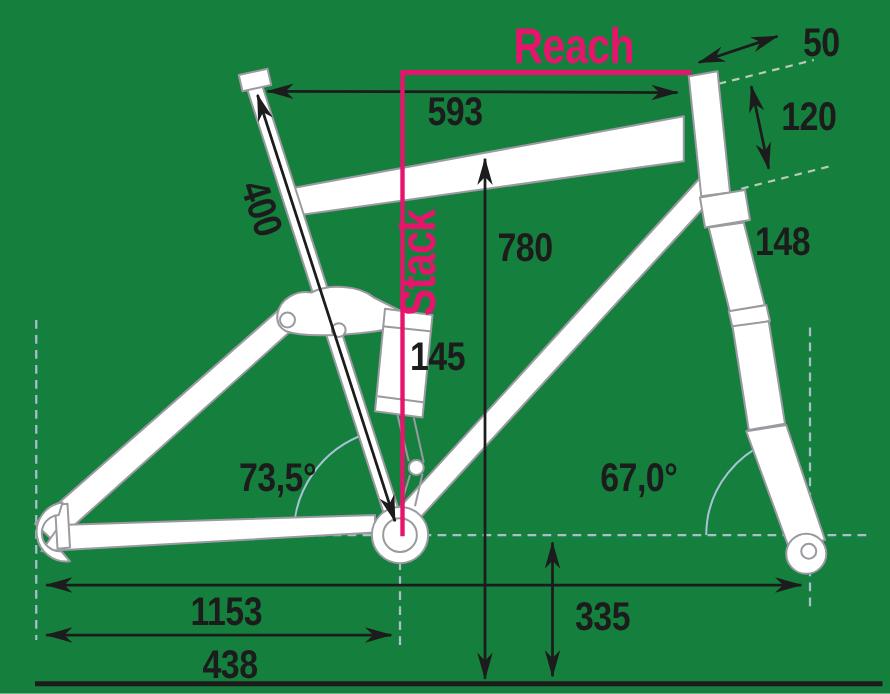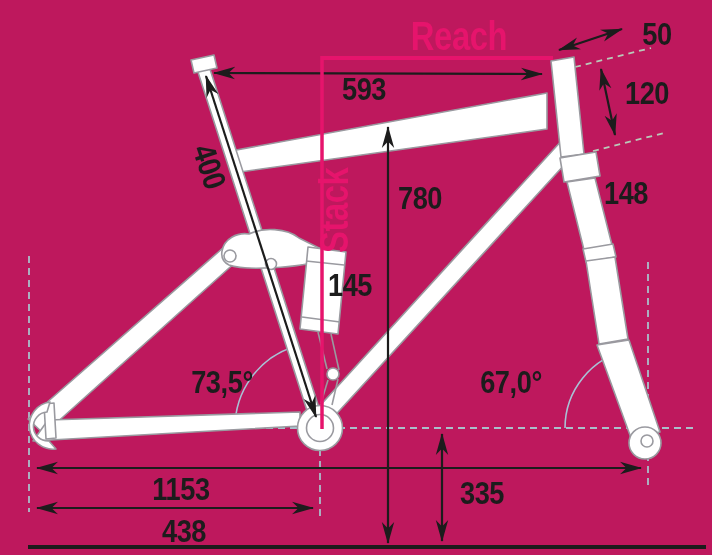--- a/index.html
+++ b/index.html
@@ -1,16 +1,16 @@
 <!DOCTYPE html>
 <html><head>
 <meta charset="utf-8">
 <style>
   html,body{margin:0;padding:0;background:#ffffff;}
-  #stage{width:712px;height:555px;position:relative;background:#be185d;overflow:hidden;}
+  #stage{width:712px;height:555px;position:relative;background:#15803d;overflow:hidden;}
   svg{display:block;}
   text{font-family:"Liberation Sans", sans-serif;}
   .dim{font-weight:bold;font-size:32px;fill:#1c1c1c;letter-spacing:-0.5px;}
   .pinklabel{font-weight:bold;font-size:40px;fill:#e6146c;letter-spacing:-0.5px;}
   .tube{fill:#ffffff;stroke:#9a9aa0;stroke-width:1.6;stroke-linejoin:round;}
   .tubeline{fill:none;stroke:#9a9aa0;stroke-width:1.6;}
   .guideB{fill:none;stroke:#a9bfcb;stroke-width:1.8;stroke-dasharray:7 5;}
   .guideG{fill:none;stroke:#b9cab9;stroke-width:1.8;stroke-dasharray:6 5;}
   .arc{fill:none;stroke:#a9c2d6;stroke-width:1.6;}
   .dimline{fill:none;stroke:#1c1c1c;stroke-width:2.2;}

